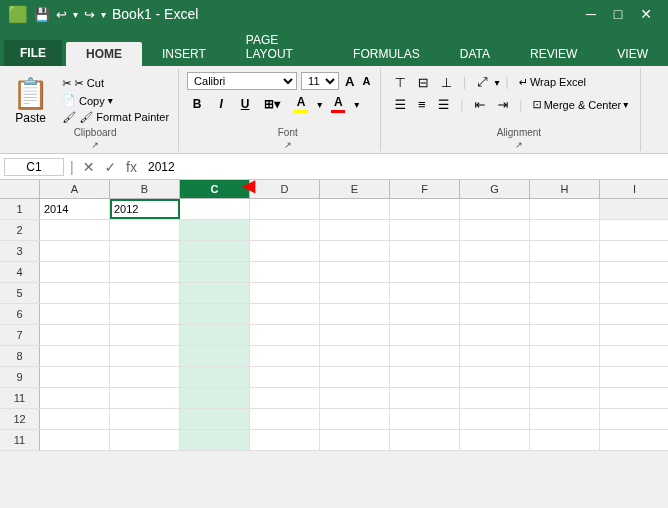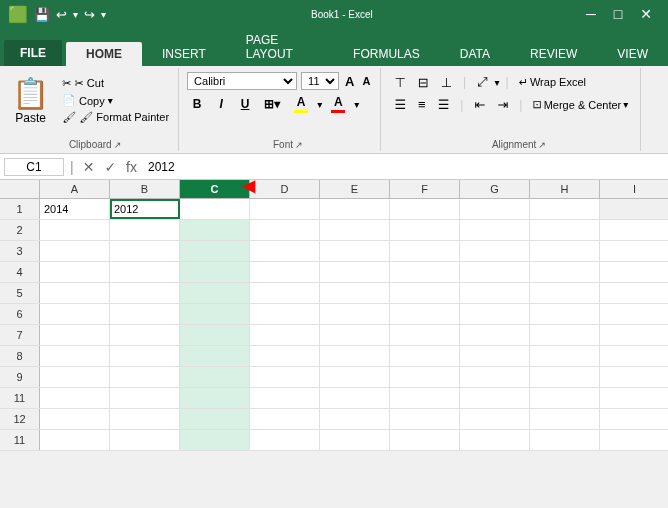--- a/index.html
+++ b/index.html
@@ -7,21 +7,21 @@
 
     
     .title-bar {
       background: #217346;
       height: 28px;
       display: flex;
       align-items: center;
       padding: 0 8px;
       gap: 6px;
     }
-    .title-bar-title { color: white; font-size: 10px; flex: 1; text-align: center; }
+    .title-bar-title { color: white; font-size: 14px; flex: 1; text-align: left; }
 
     
     .ribbon-tabs {
       background: #217346;
       display: flex;
       align-items: flex-end;
       padding: 0 0 0 4px;
     }
     .ribbon-tab {
       padding: 5px 20px;
@@ -295,20 +295,21 @@
       font-size: 10px;
       color: #555;
       text-align: center;
       width: 100%;
       position: absolute;
       bottom: 1px;
       display: flex;
       align-items: center;
       justify-content: center;
       gap: 2px;
+      flex-direction: column;
     }
     .expand-icon { font-size: 9px; cursor: pointer; }
 
     .title-bar-right { display: flex; align-items: center; gap: 2px; margin-left: auto; }
     .win-btn { color: white; font-size: 14px; padding: 0 8px; cursor: pointer; }
 
     .red-arrow {
       display: inline-block;
       color: red;
       font-size: 20px;

